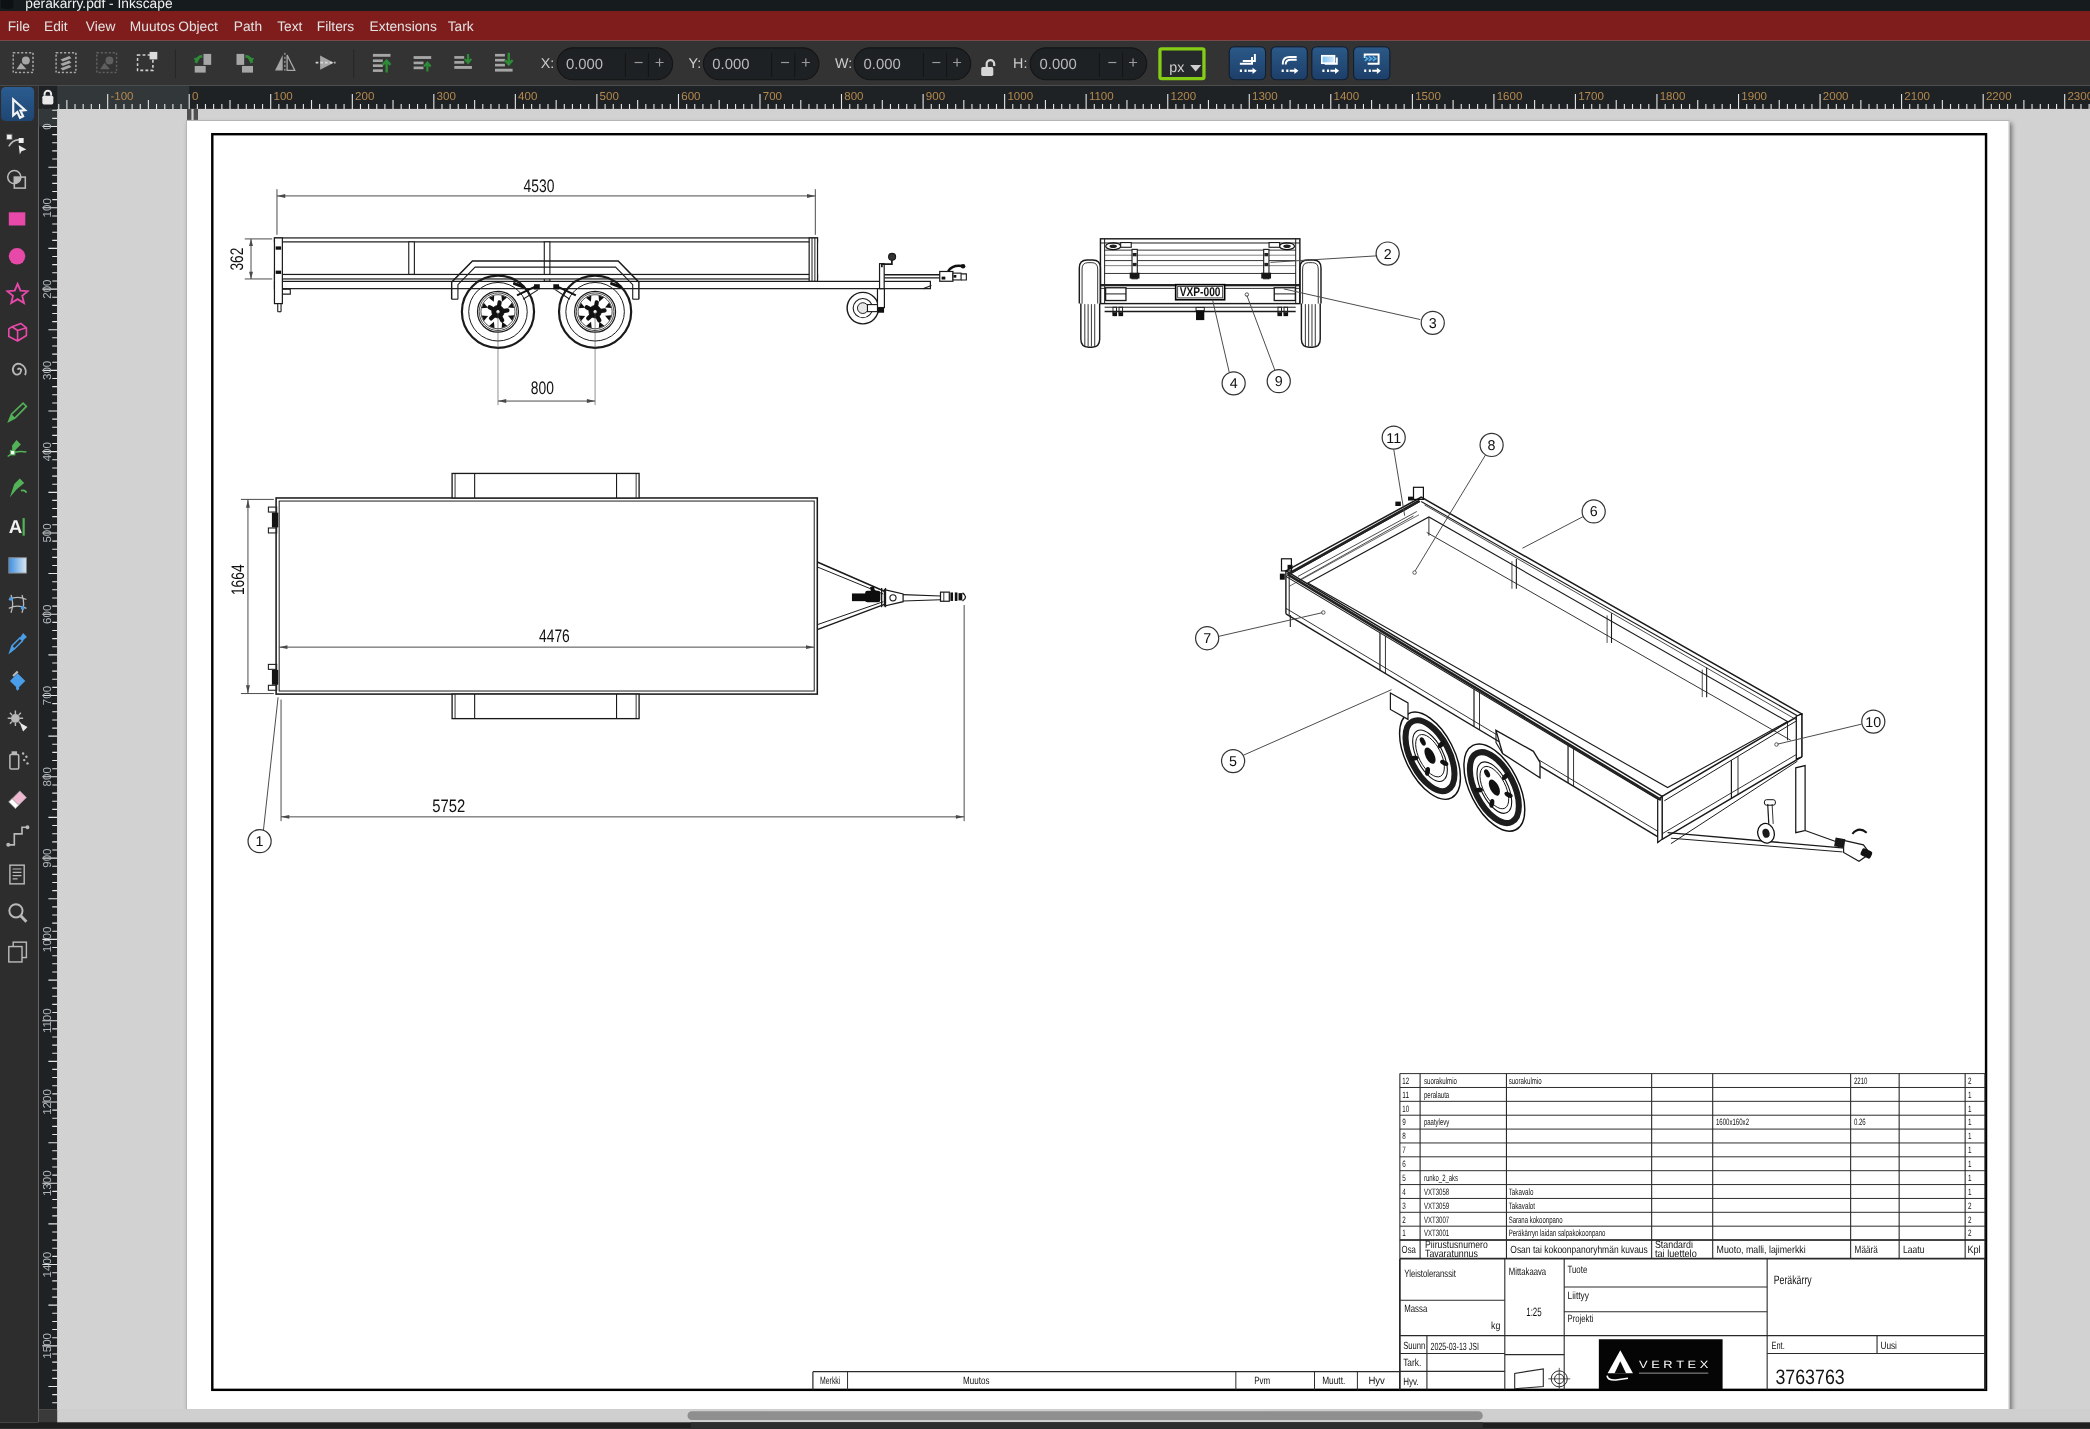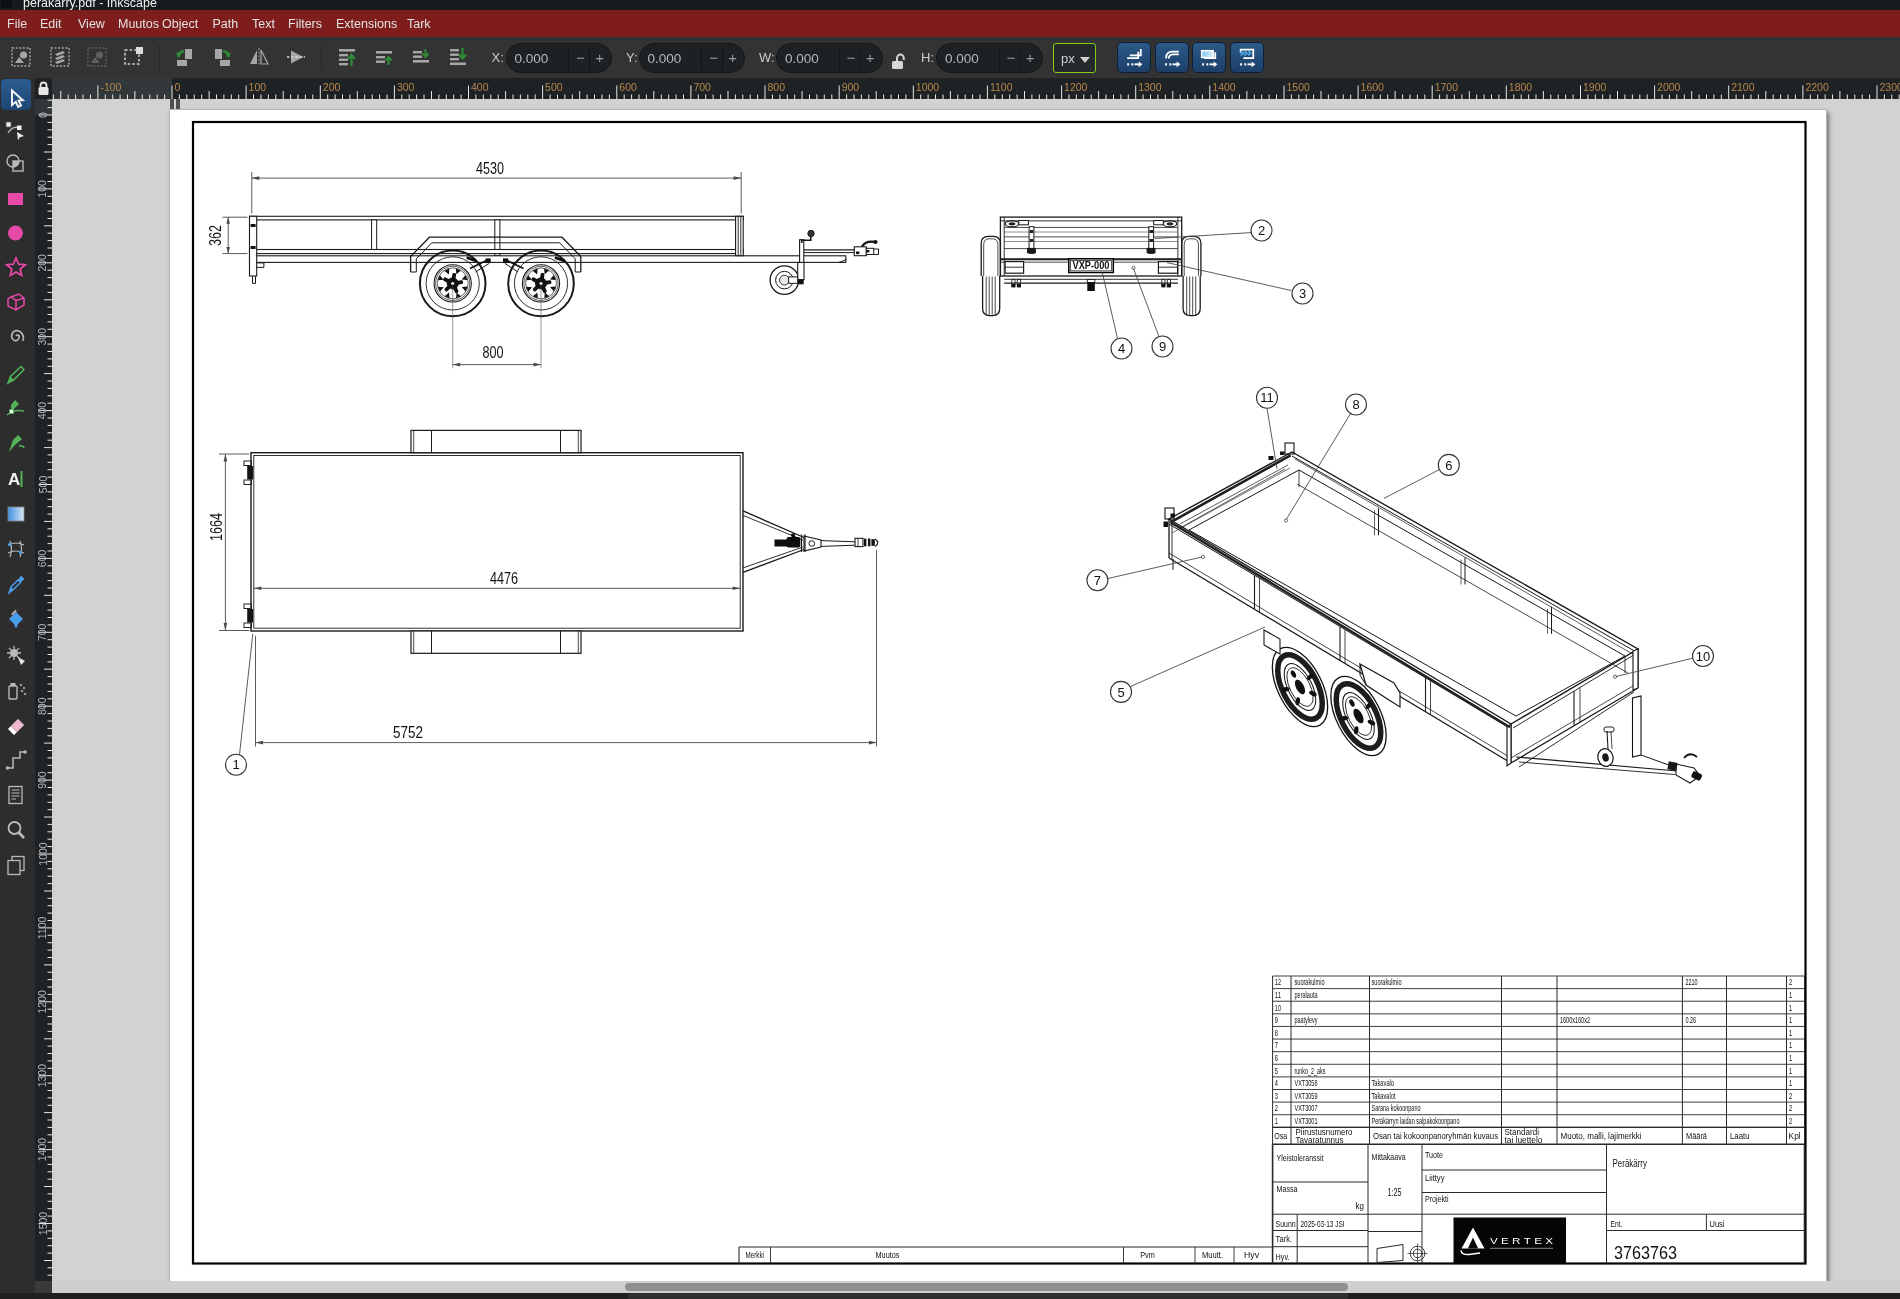--- a/index.html
+++ b/index.html
@@ -602,21 +602,21 @@
       <path d="M8 8 L8 5 A3.4 3.4 0 0 1 14.8 5 L14.8 7" fill="none" stroke="#d6d6d6" stroke-width="2"></path>
     </svg>
     <span class="lbl" style="left:921px">H:</span>
     <div class="ent" style="left:936px;width:106.5px">
       <span class="v">0.000</span>
       <span class="m">−</span>
       <span class="p">+</span>
       <div class="a" style="left:61.5px;top:4px;width:1px;height:22px;background:#151515"></div>
       <div class="a" style="left:82.5px;top:4px;width:1px;height:22px;background:#151515"></div>
     </div>
-    <div class="a" style="left:1053px;top:6px;width:43px;height:30px;background:#26292b;border:1px solid #84cc16;border-radius:3px">
+    <div class="a" style="left:1053px;top:6px;width:43px;height:30px;background:#26292b;border:3px solid #84cc16;border-radius:3px">
       <span class="a" style="left:7px;top:7px;font-size:13px;color:#cfcfcf">px</span>
       <svg class="a" style="left:25px;top:12px" width="12" height="8" viewBox="0 0 12 8">
         <path d="M1 1 L11 1 L6 7 Z" fill="#cfcfcf"></path>
       </svg>
     </div>
     <div class="bluebtn" style="left:1117.0px">
       <svg class="a" style="left:6px;top:4px" width="21" height="21" viewBox="0 0 20 20">
         <path d="M3 10.5 L13.5 10.5 L13.5 4.5 M5.5 8 L16 8 L16 2" fill="none" stroke="#ffffff" stroke-width="1.7"></path>
         <path d="M3 16.5 L4.8 16.5 M7 16.5 L8.8 16.5" stroke="#ffffff" stroke-width="2.2"></path>
         <path d="M10 16.5 L15 16.5" stroke="#ffffff" stroke-width="1.8"></path>

